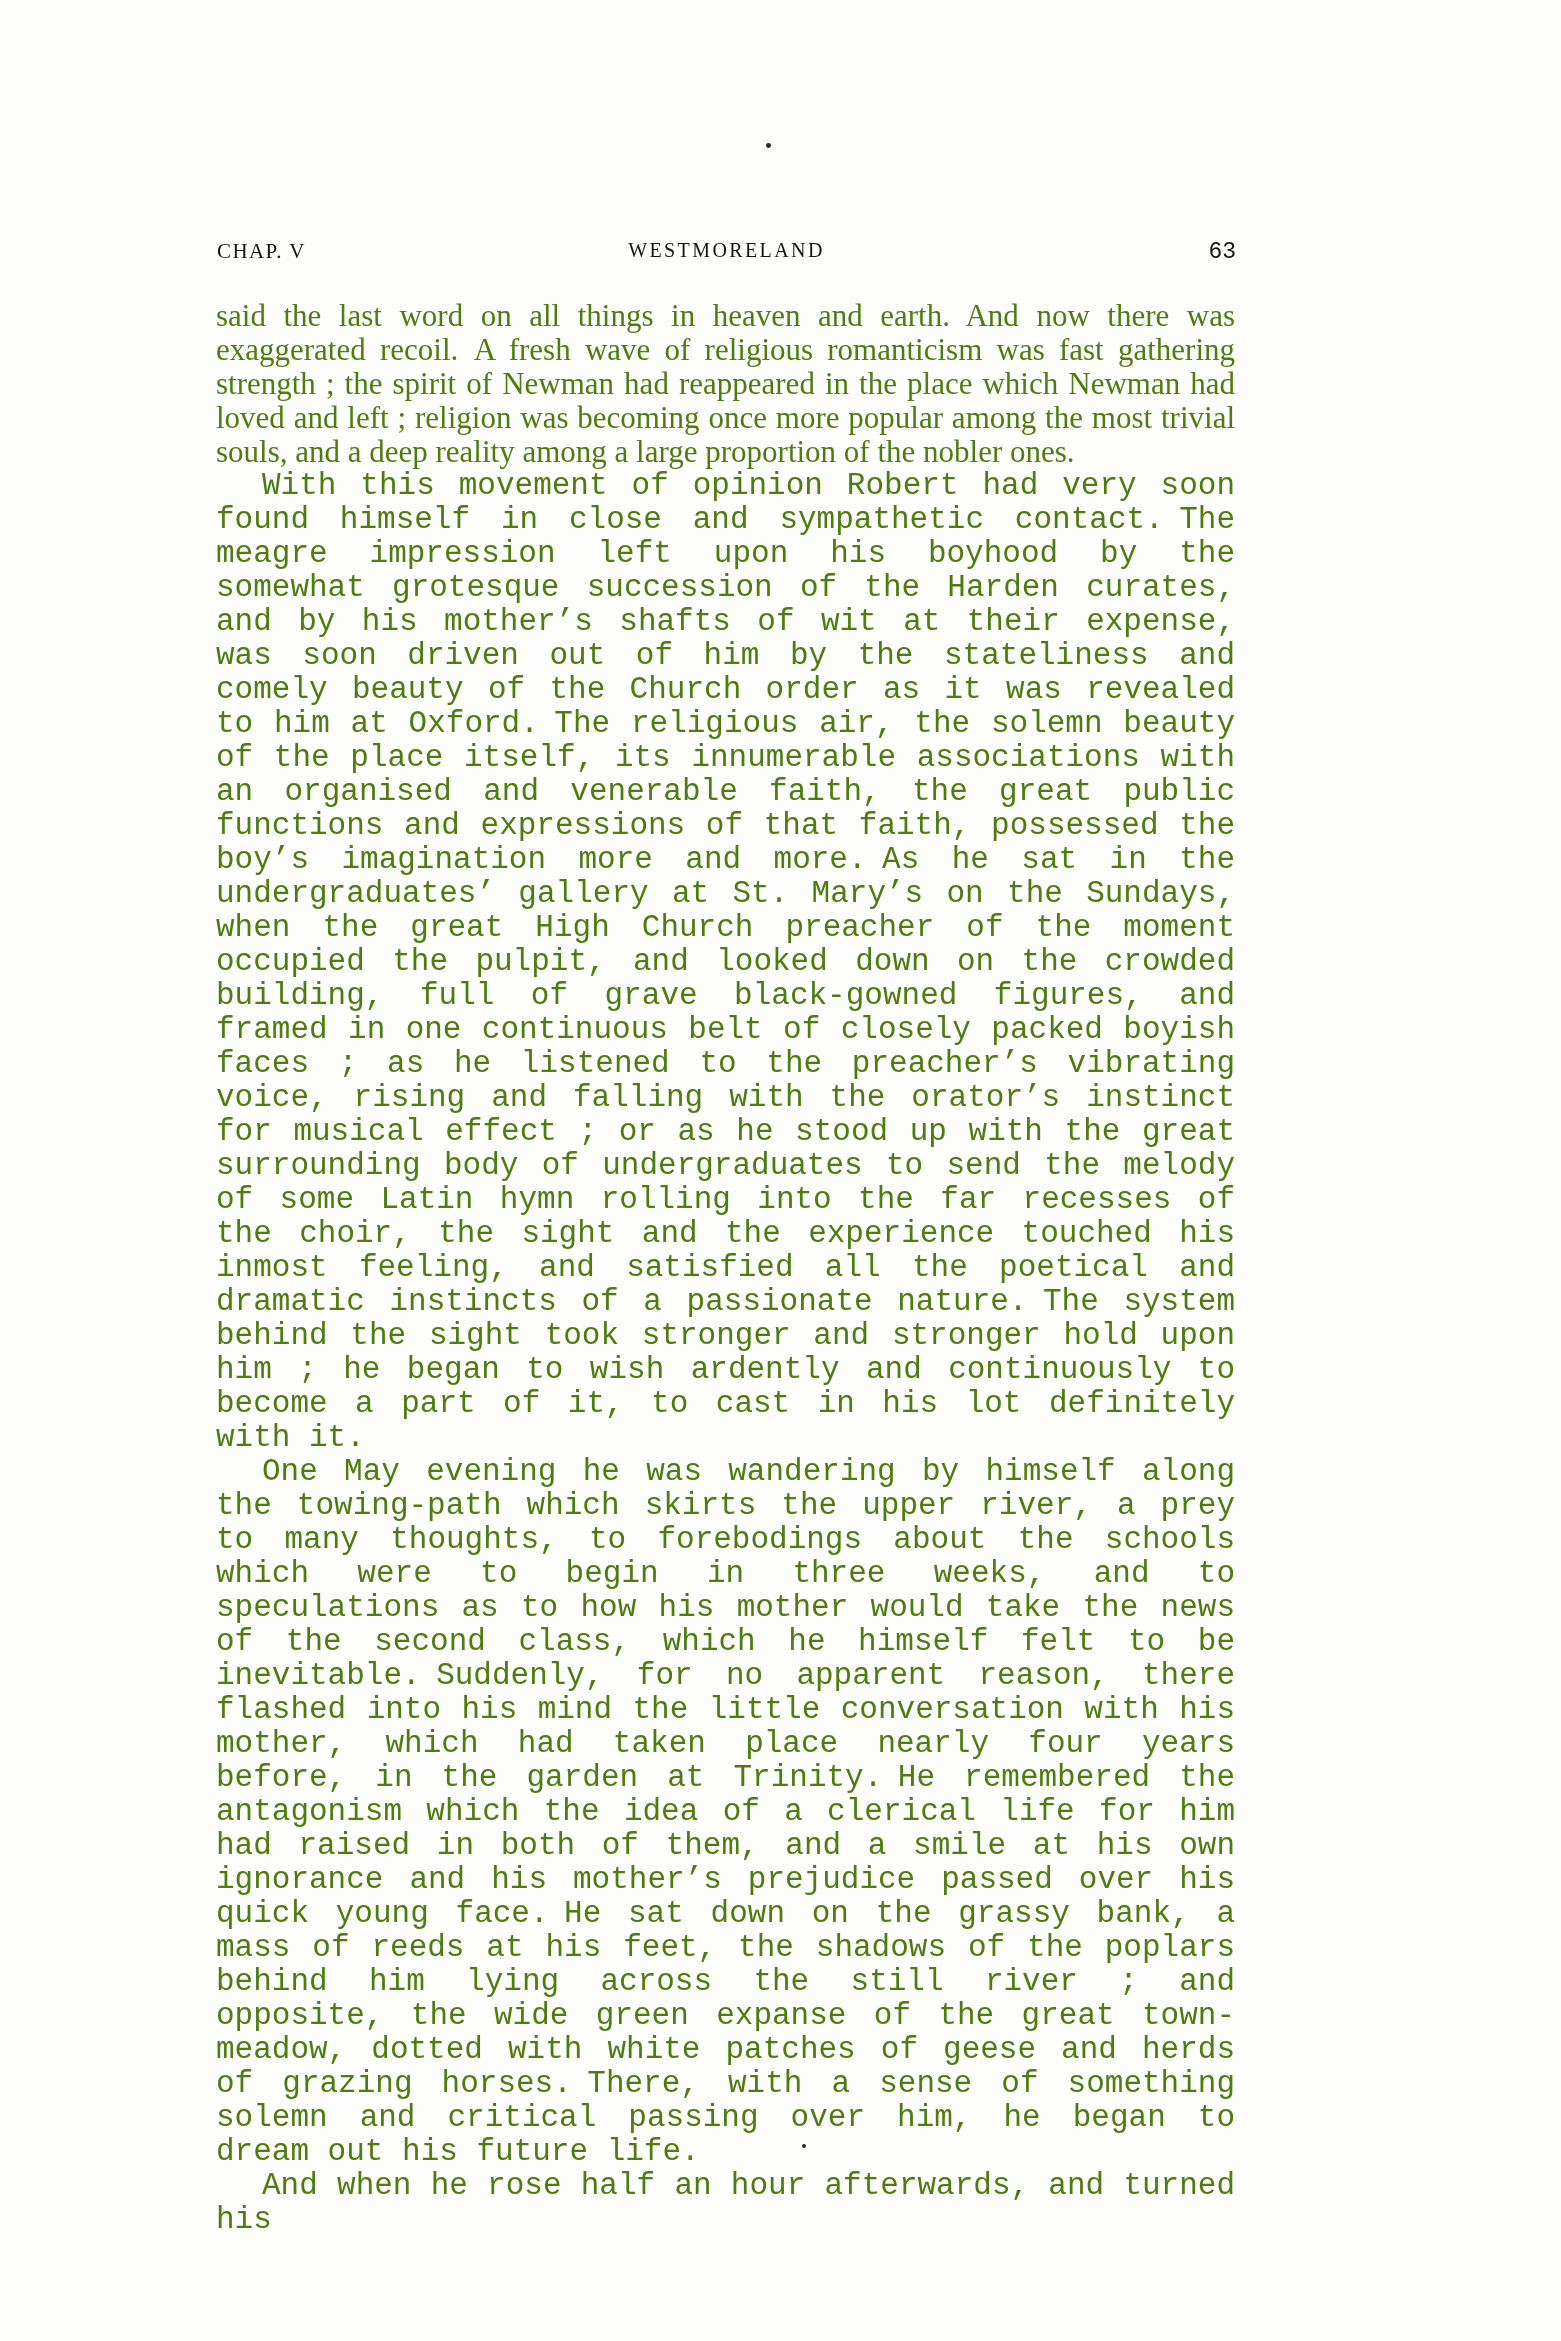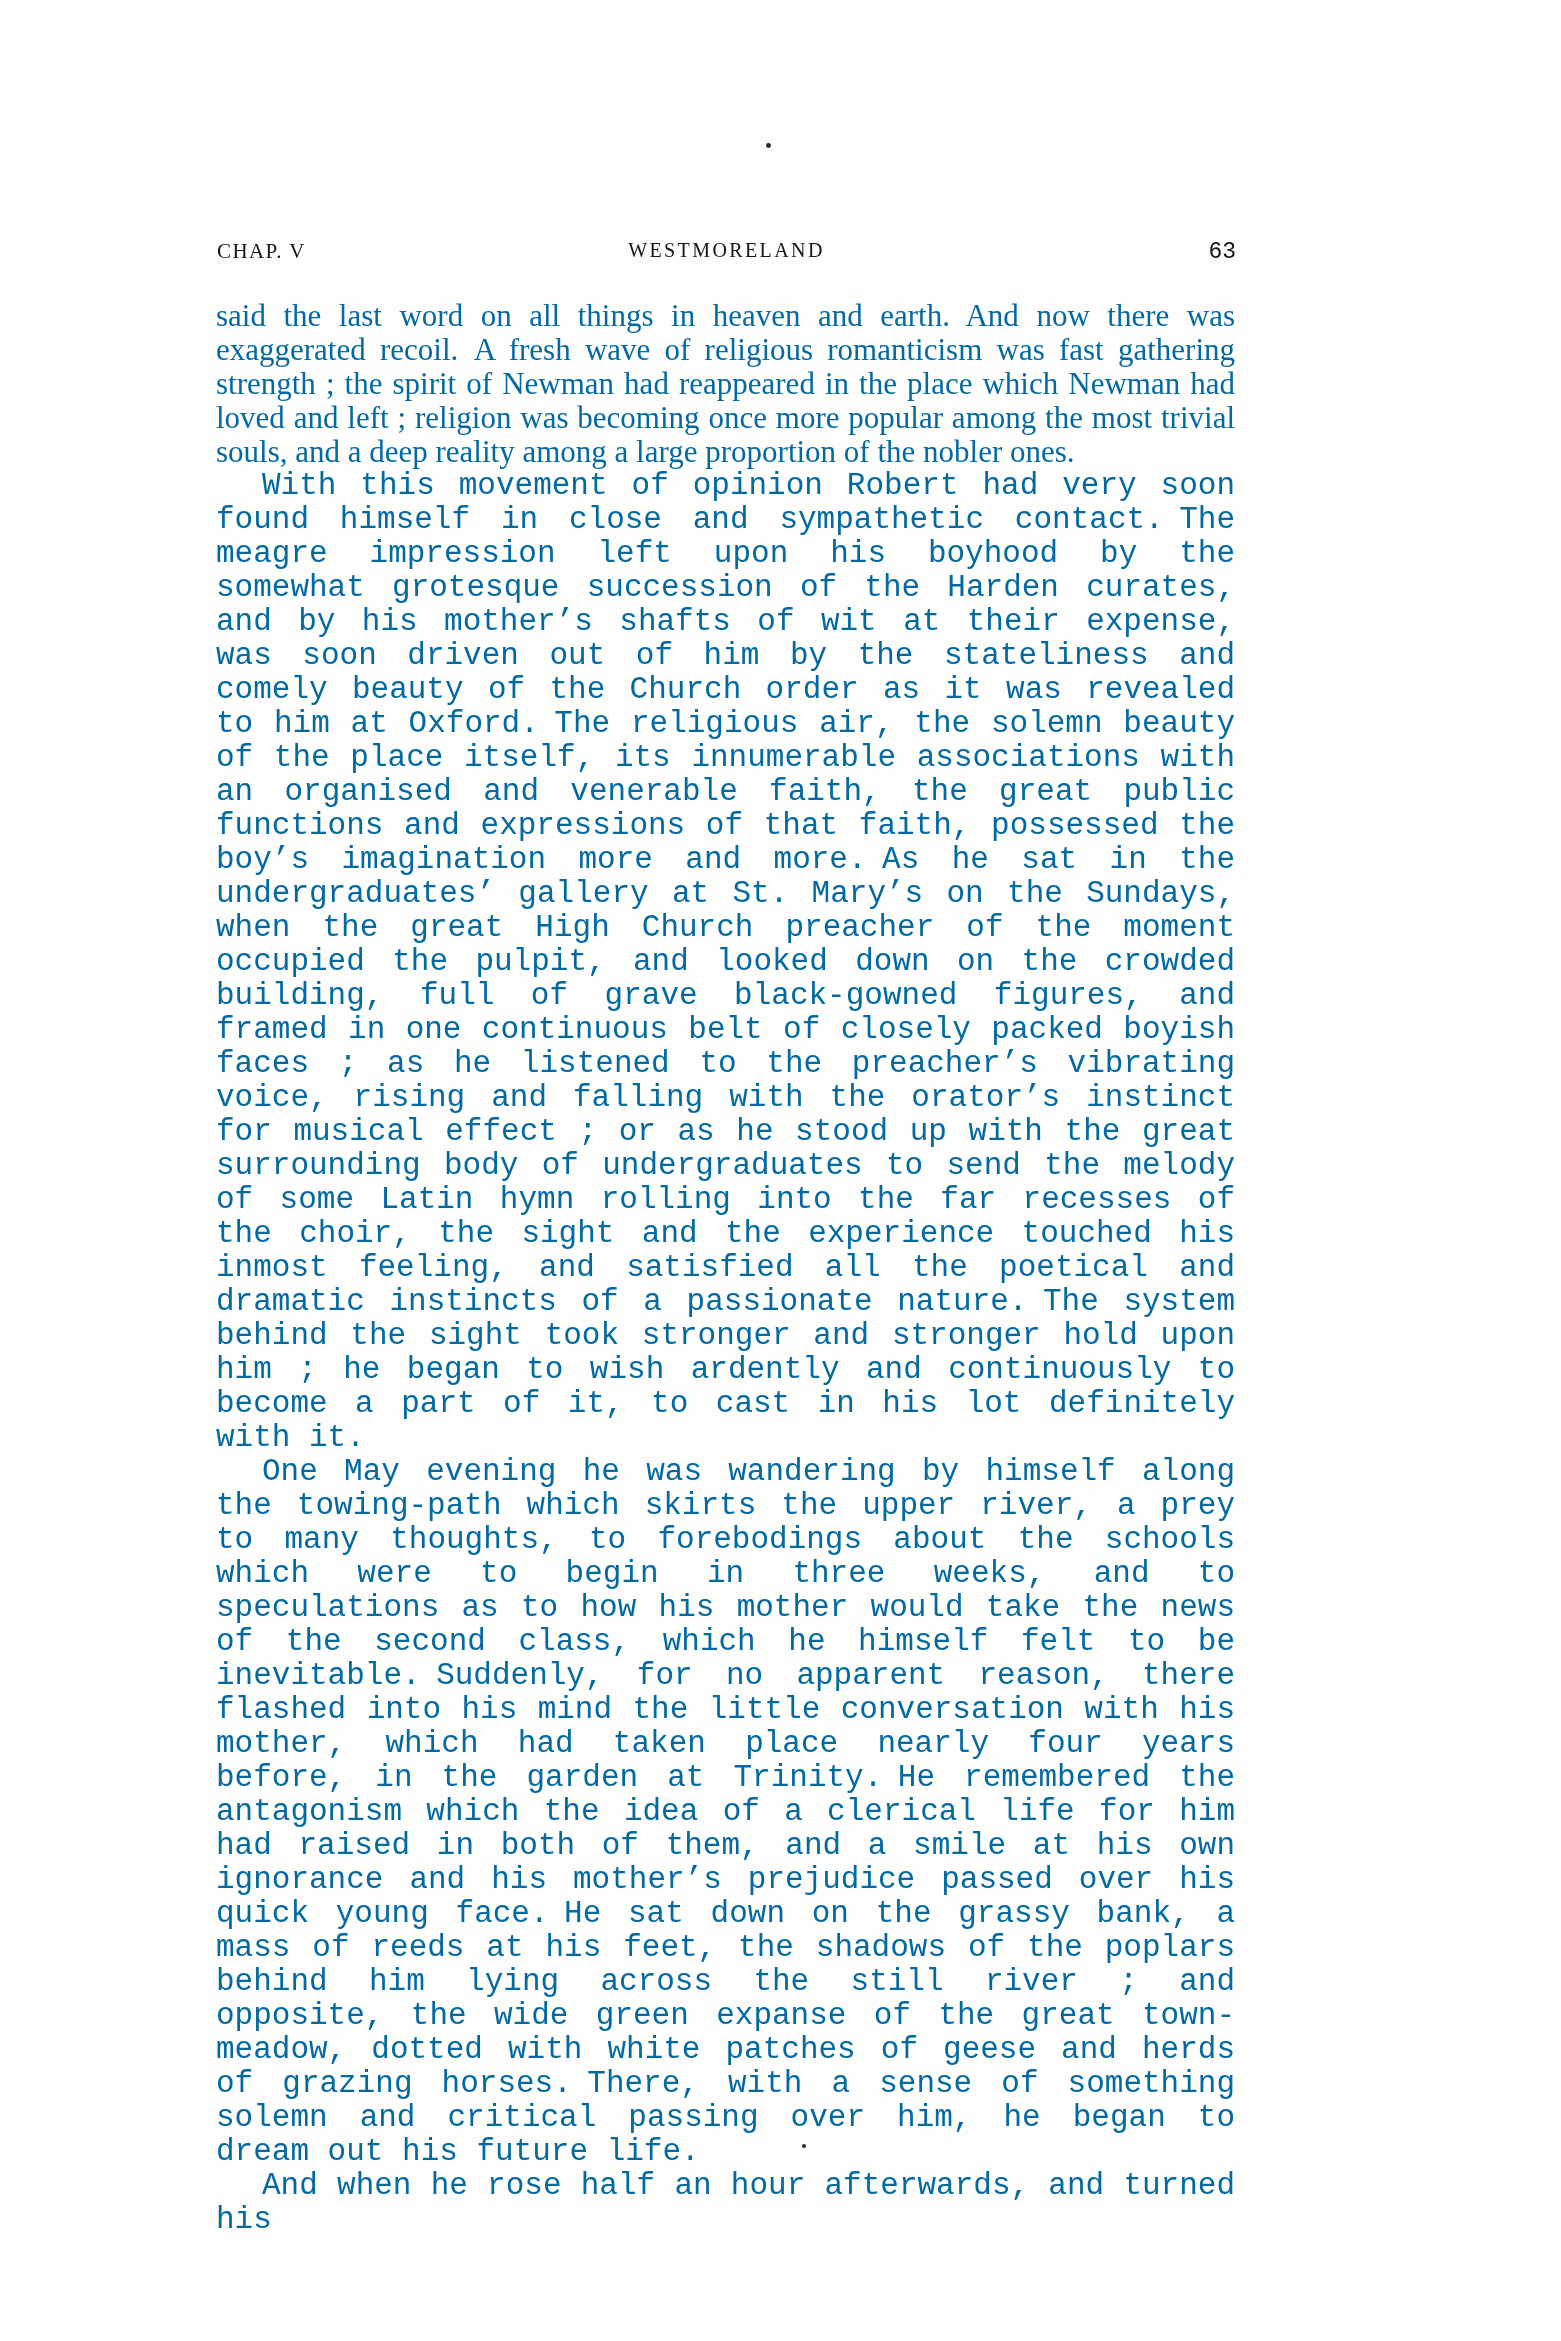--- a/index.html
+++ b/index.html
@@ -50,21 +50,21 @@
     font-family: Liberation Mono, monospace;
   }
   .page-body {
     position: absolute;
     top: 299px;
     left: 216px;
     width: 1019px;
     font-size: 31px;
     line-height: 34px;
     text-align: justify;
-    color: #0369a1;
+    color: #4d7c0f;
   }
   .page-body p {
     margin: 0;
     padding: 0;
   }
   .page-body p.indent {
     text-indent: 46px;
     font-family: Liberation Mono, monospace;
   }
   .page-body p.justify-last {

